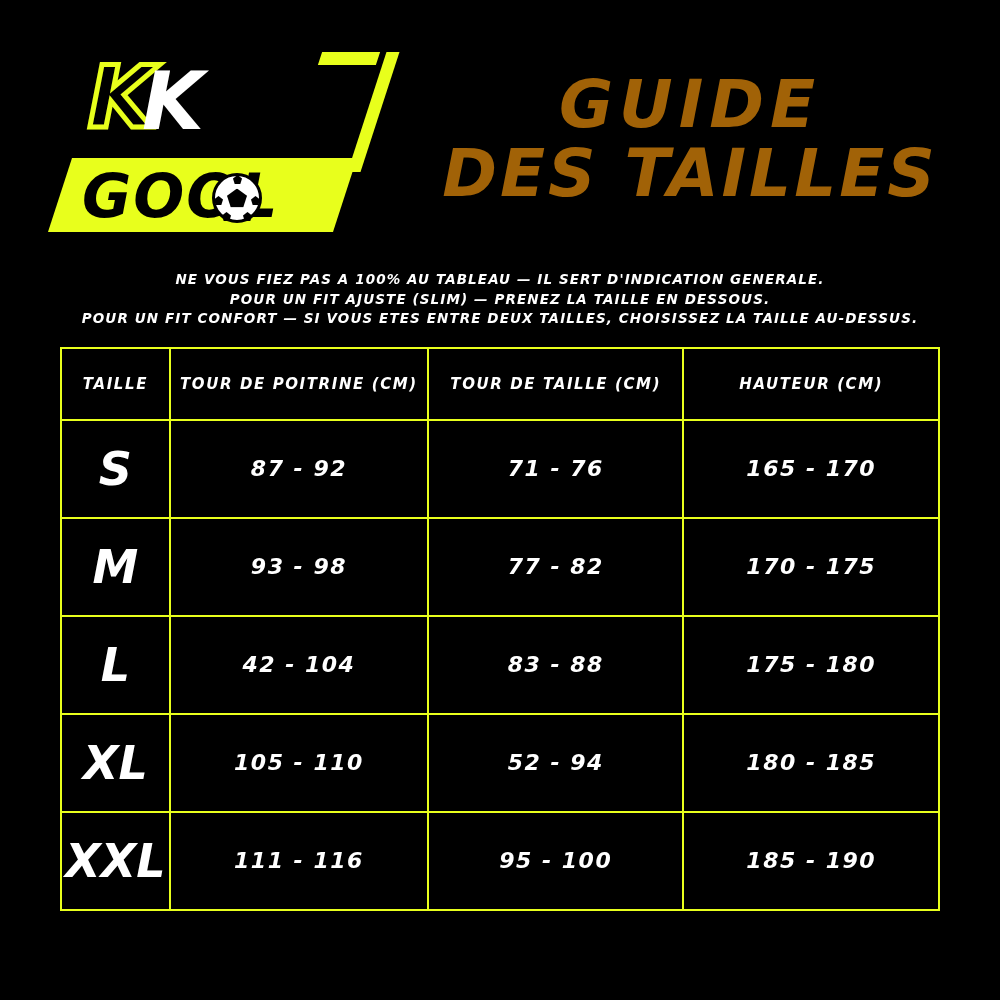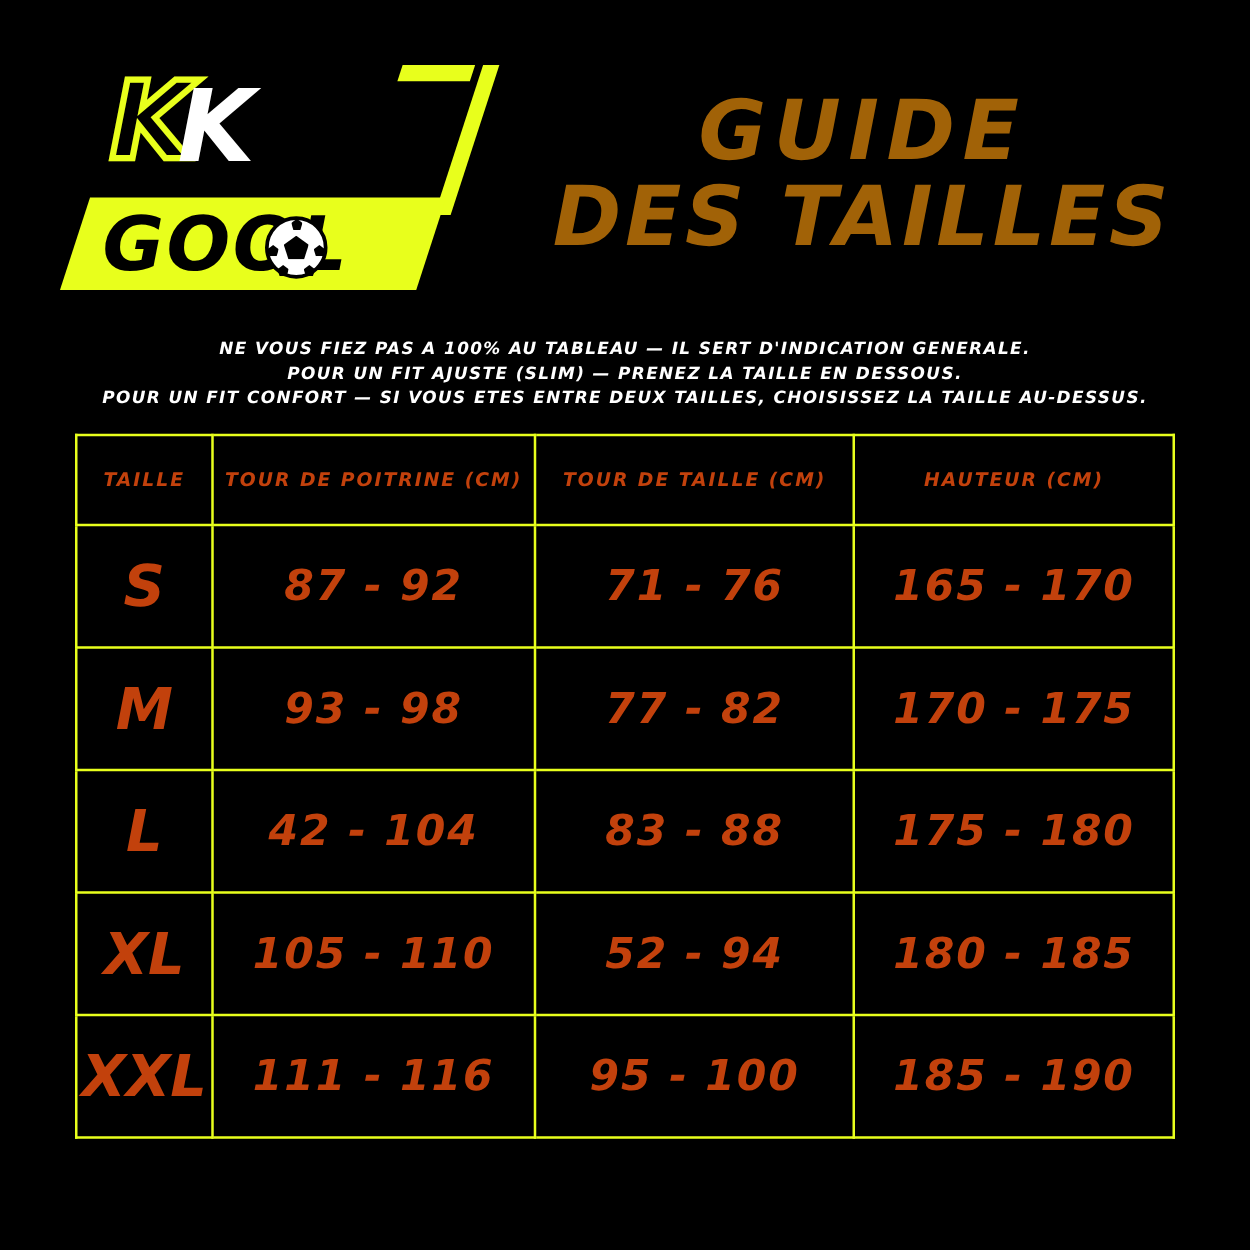--- a/index.html
+++ b/index.html
@@ -145,34 +145,34 @@
     width: 880px;
   }
   table {
     width: 100%;
     border-collapse: collapse;
     table-layout: fixed;
   }
   th, td {
     border: 2px solid #e8ff1c;
     text-align: center;
-    color: #c2410c;
+    color: #ffffff;
     font-family: "DejaVu Sans", sans-serif;
     font-style: italic;
     font-weight: bold;
   }
   thead th {
     font-size: 15px;
     letter-spacing: 1.6px;
     height: 72px;
     padding: 0 6px;
   }
   tbody td {
     height: 98px;
-    font-size: 34px;
+    font-size: 22px;
     letter-spacing: 1.5px;
   }
   tbody td.size-cell {
     font-size: 46px;
     letter-spacing: 0px;
   }
   col.c1 { width: 12.4%; }
   col.c2 { width: 29.4%; }
   col.c3 { width: 29.1%; }
   col.c4 { width: 29.1%; }

